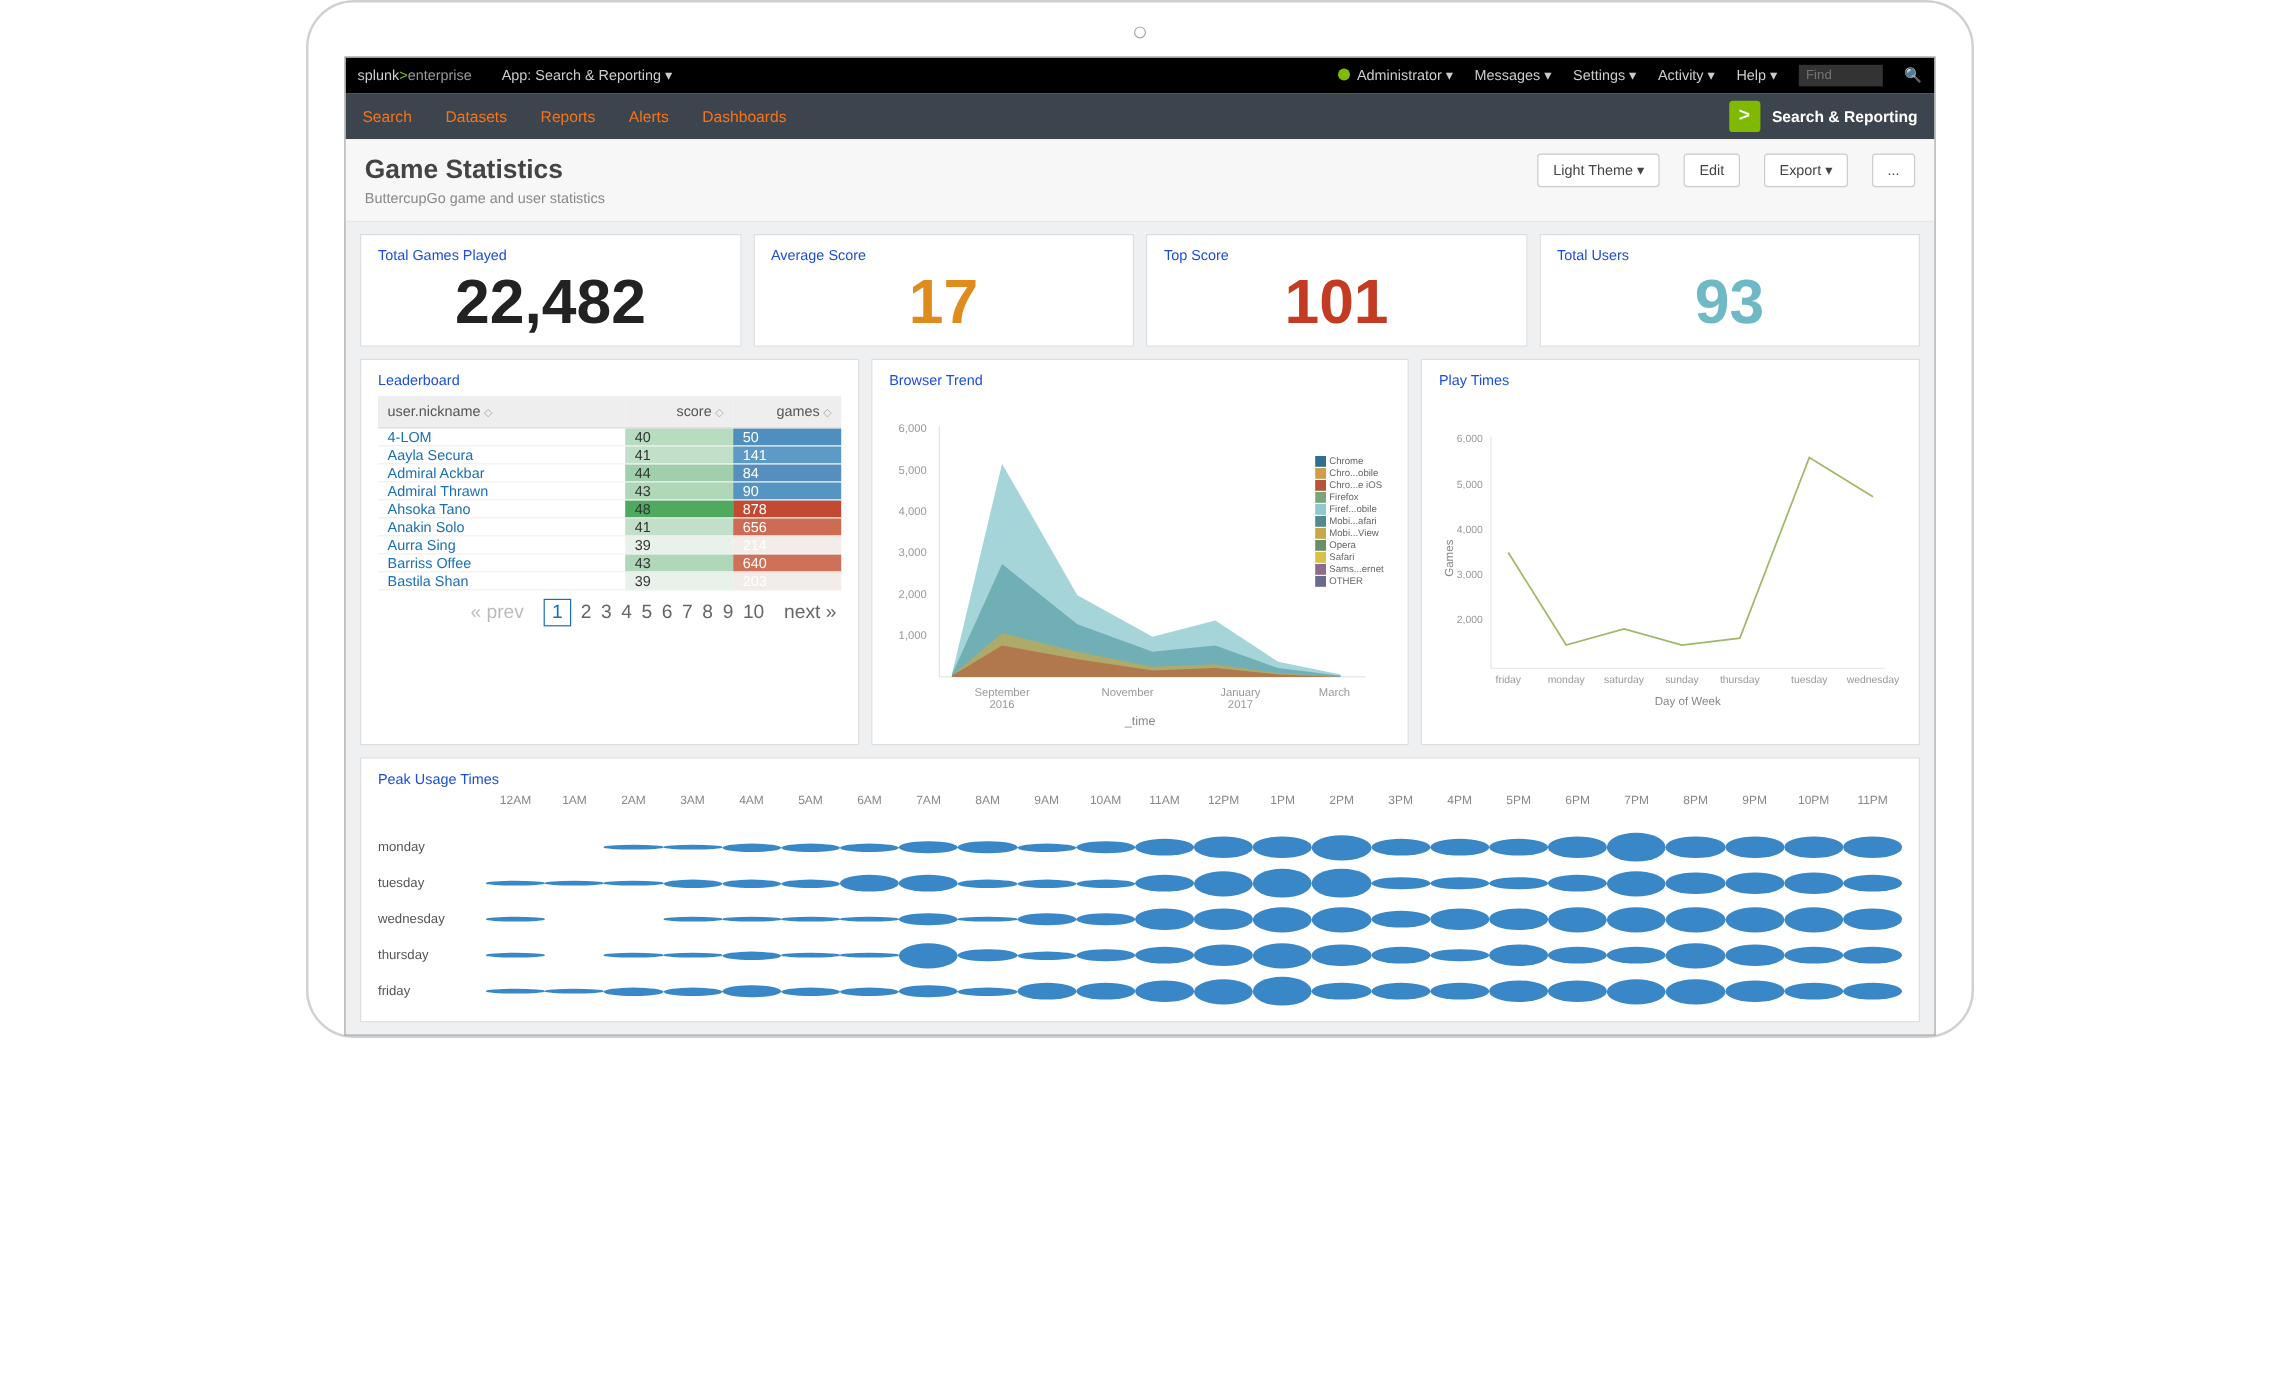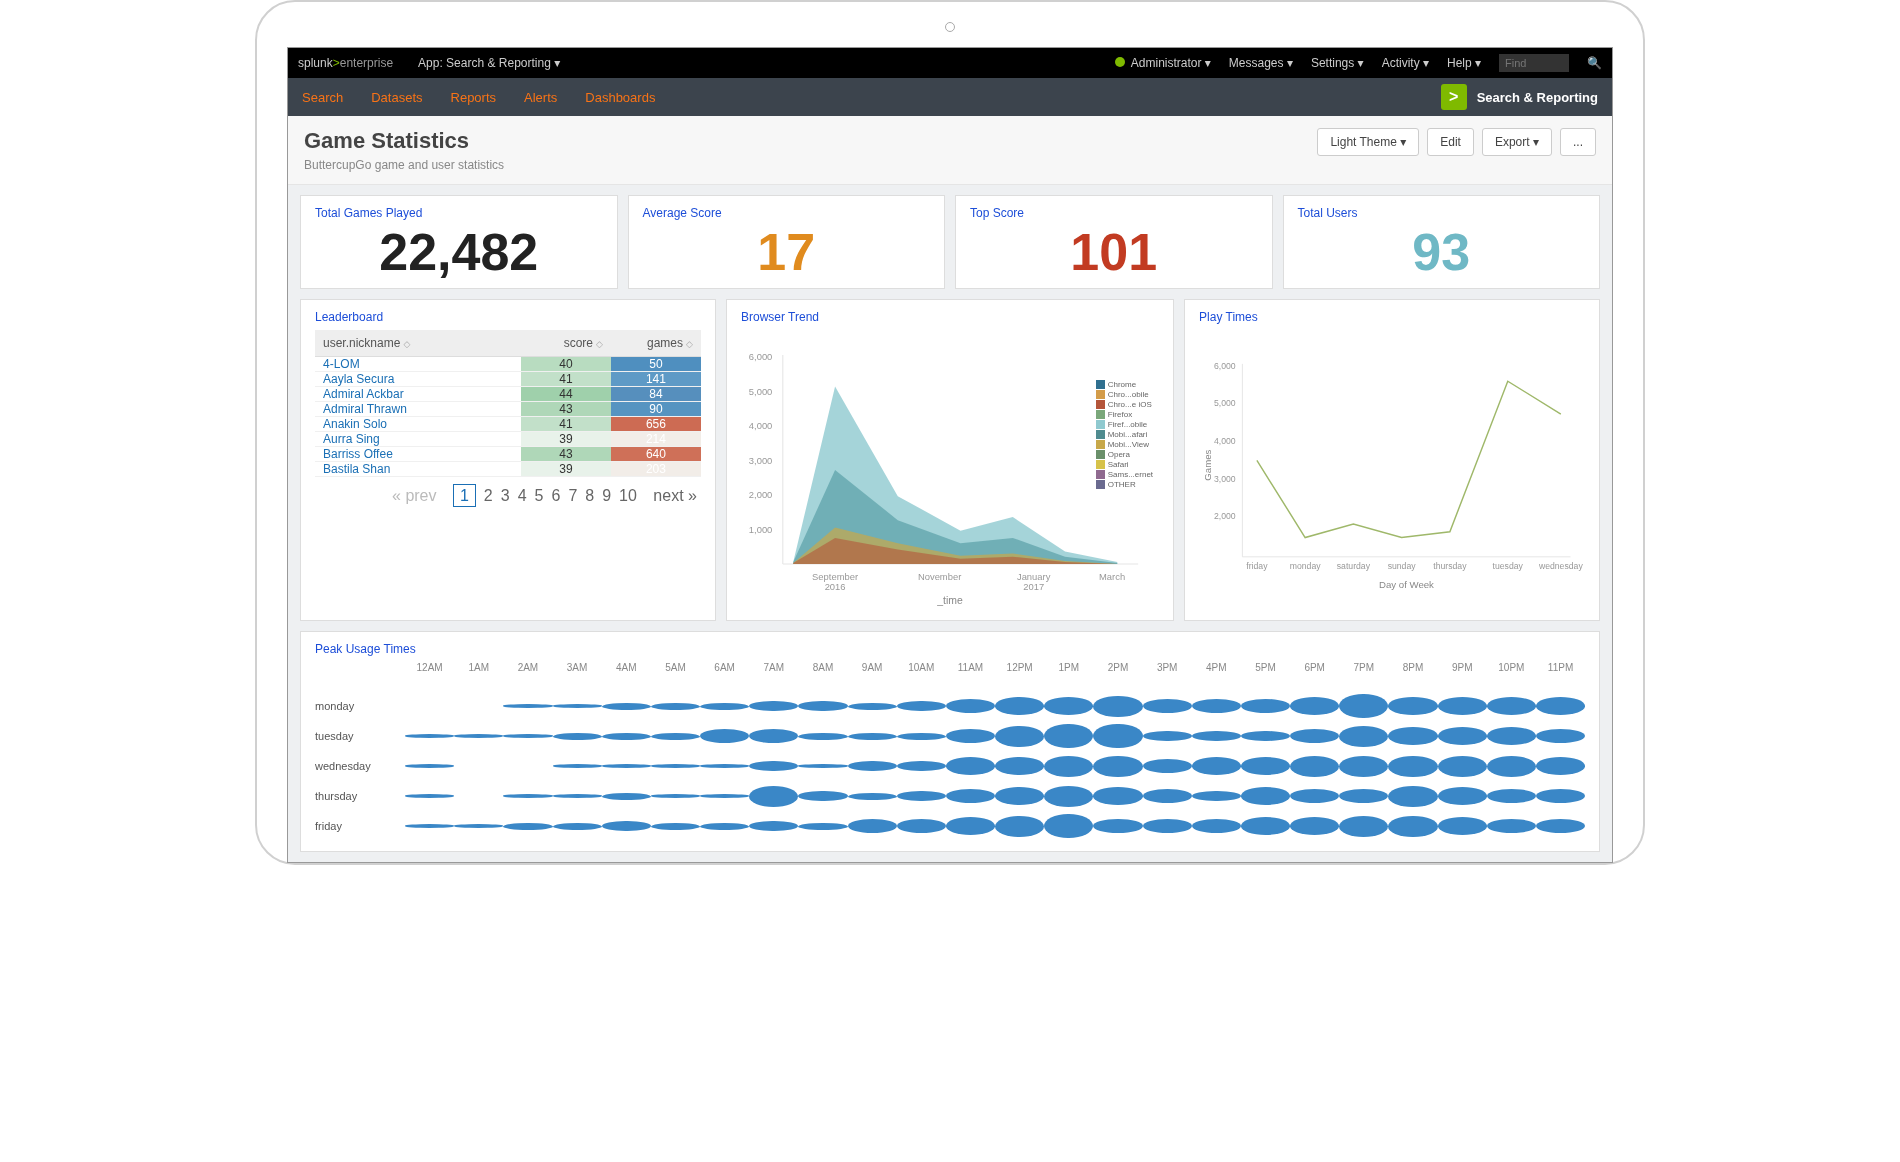--- a/index.html
+++ b/index.html
@@ -24,39 +24,39 @@
 .navbar{background:#3c444d;color:#ccc;height:38px;display:flex;align-items:center;font-size:13px;padding:0 14px}
 .navbar .nav-item{margin-right:28px;color:#f97316}
 .navbar .right{margin-left:auto;display:flex;align-items:center;gap:10px}
 .sr-logo{width:26px;height:26px;background:#7fba00;color:#fff;display:flex;align-items:center;justify-content:center;font-weight:bold;font-size:16px;border-radius:3px}
 .sr-label{color:#fff;font-weight:bold}
 
 
 .dash-head{background:#f7f7f7;padding:12px 16px;display:flex;align-items:flex-start;border-bottom:1px solid #e5e5e5}
 .dash-title{font-size:22px;font-weight:600;color:#444}
 .dash-sub{font-size:12px;color:#888;margin-top:4px}
-.dash-actions{margin-left:auto;display:flex;gap:8px}
+.dash-actions{margin-left:auto;display:flex;gap:20px}
 .btn{background:#fff;border:1px solid #ccc;border-radius:3px;padding:6px 12px;font-size:12px;color:#444}
 
 
 .content{background:#eef0f2;padding:10px 12px}
 .row{display:flex;gap:10px;margin-bottom:10px}
 .panel{background:#fff;border:1px solid #ddd;flex:1;padding:10px 14px}
 .panel-title{font-size:12px;font-weight:normal;color:#1d4ed8;margin-bottom:6px}
 .big-num{font-size:52px;font-weight:800;text-align:center;line-height:1}
 .c-black{color:#222}.c-orange{color:#e08b1e}.c-red{color:#c23b22}.c-teal{color:#6fb8c5}
 
 
 .lb{flex:1.2}
 .lb table{width:100%;border-collapse:collapse;font-size:12px}
 .lb th{background:#eee;text-align:left;padding:6px 8px;color:#555;font-weight:normal;border-bottom:1px solid #ddd}
 .lb th.r{text-align:right}
 .lb td{padding:0 8px;border-bottom:1px solid #f0f0f0}
 .lb td.nick{color:#1a6fb5}
-.lb td.score,.lb td.games{text-align:center;color:#333;width:90px}
+.lb td.score,.lb td.games{text-align:left;color:#333;width:90px}
 .sort{color:#aaa;font-size:9px;margin-left:3px}
 .pager{text-align:right;padding:10px 0;font-size:16px;color:#666}
 .pager span{margin:0 4px}
 .pager .cur{border:1px solid #1a6fb5;padding:2px 6px;color:#1a6fb5}
 .pager .dis{color:#bbb}
 
 
 .chart-box{position:relative;height:280px}
 svg{width:100%;height:100%}
 .axis-lbl{font-size:10px;fill:#888}
@@ -170,20 +170,25 @@
                 </tr>
                 <tr>
                   <td class="nick">Admiral Ackbar</td>
     <td class="score" style="background:#9fd0ab">44</td>
     <td class="games" style="background:#568fbd;color:#fff">84</td>
                 </tr>
                 <tr>
                   <td class="nick">Admiral Thrawn</td>
     <td class="score" style="background:#afd7b8">43</td>
     <td class="games" style="background:#5694c1;color:#fff">90</td>
+                </tr>
+                <tr>
+                  <td class="nick">Ahsoka Tano</td>
+    <td class="score" style="background:#4faa5f">48</td>
+    <td class="games" style="background:#c24a32;color:#fff">878</td>
                 </tr>
                 <tr>
                   <td class="nick">Anakin Solo</td>
     <td class="score" style="background:#c2e0c9">41</td>
     <td class="games" style="background:#cd6b53;color:#fff">656</td>
                 </tr>
                 <tr>
                   <td class="nick">Aurra Sing</td>
     <td class="score" style="background:#e8f2ea">39</td>
     <td class="games" style="background:#f2ede8;color:#fff">214</td>

